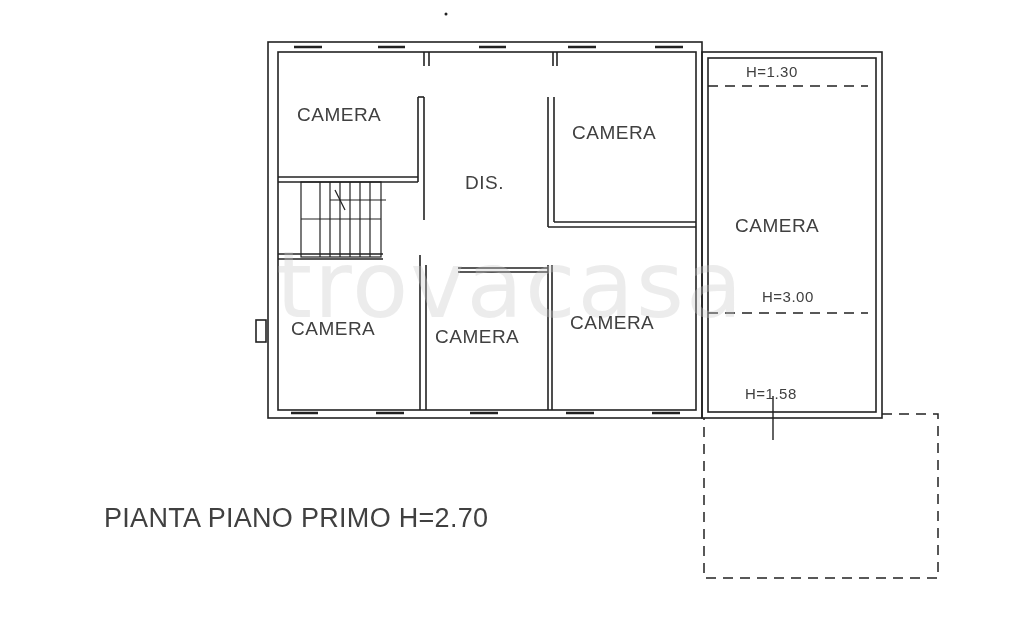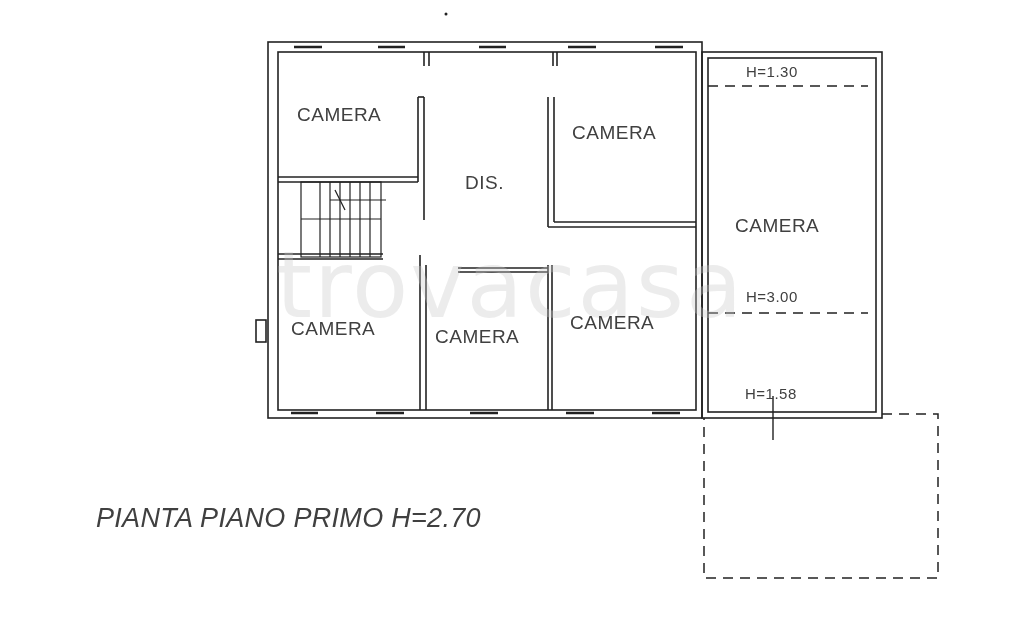--- a/index.html
+++ b/index.html
@@ -93,16 +93,16 @@
 
 <div class="lbl room" style="left:297px;top:104px;">CAMERA</div>
 <div class="lbl room" style="left:465px;top:172px;">DIS.</div>
 <div class="lbl room" style="left:572px;top:122px;">CAMERA</div>
 <div class="lbl room" style="left:291px;top:318px;">CAMERA</div>
 <div class="lbl room" style="left:435px;top:326px;">CAMERA</div>
 <div class="lbl room" style="left:570px;top:312px;">CAMERA</div>
 <div class="lbl room" style="left:735px;top:215px;">CAMERA</div>
 
 <div class="lbl hlabel" style="left:746px;top:63px;">H=1.30</div>
-<div class="lbl hlabel" style="left:746px;top:288px;">H=3.00</div>
+<div class="lbl hlabel" style="left:762px;top:288px;">H=3.00</div>
 <div class="lbl hlabel" style="left:745px;top:385px;">H=1.58</div>
 
-<div class="lbl title" style="left:96px;top:503px;font-style:italic;">PIANTA PIANO PRIMO H=2.70</div>
+<div class="lbl title" style="left:104px;top:503px;">PIANTA PIANO PRIMO H=2.70</div>
 
 </body></html>

